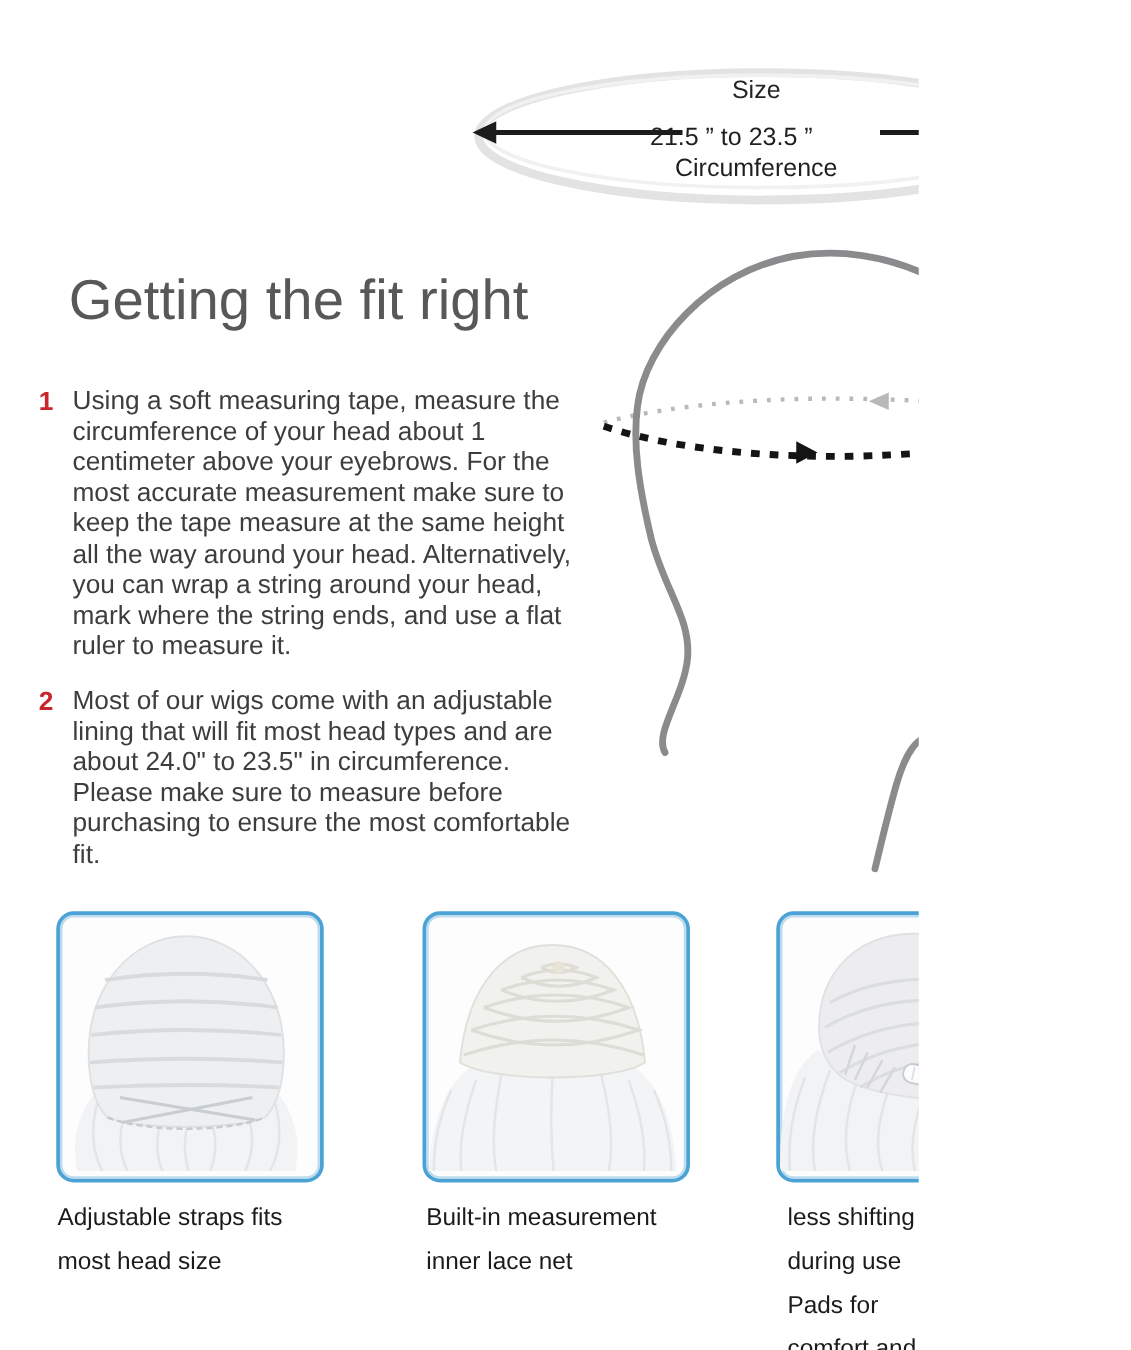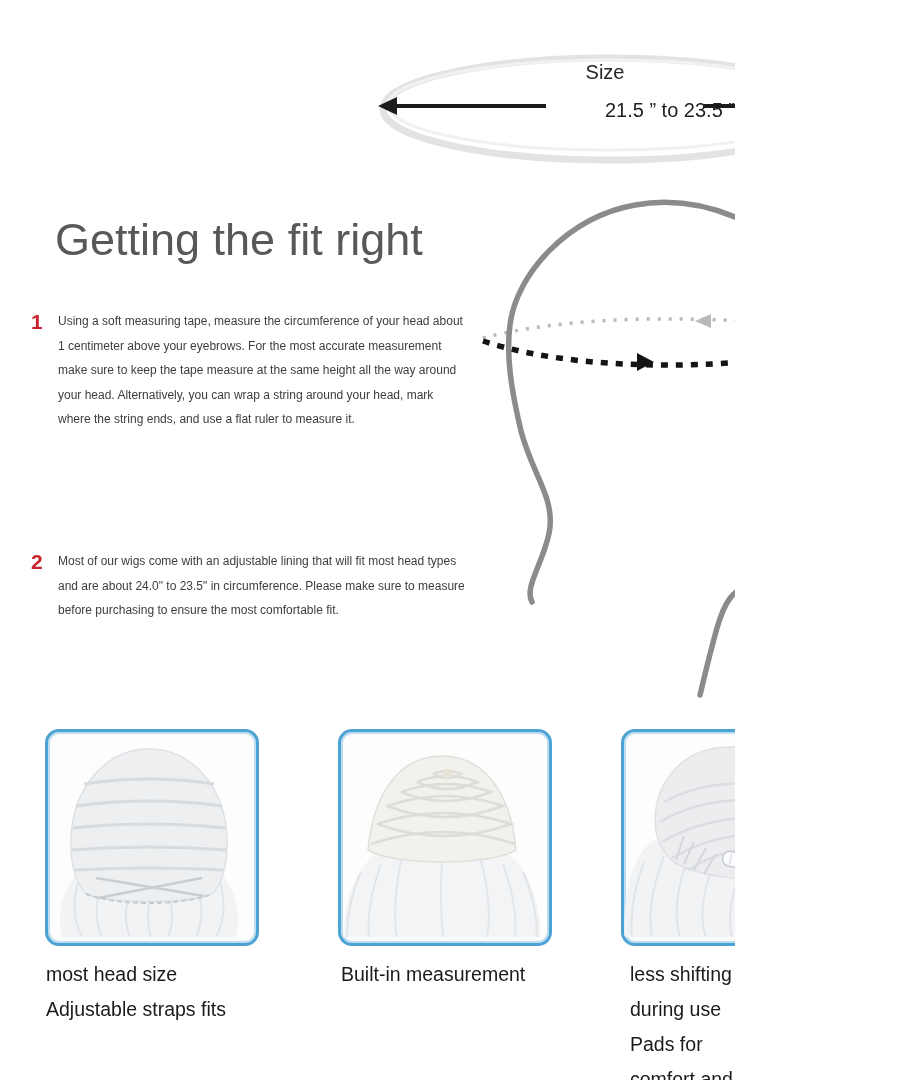--- a/index.html
+++ b/index.html
@@ -11,21 +11,21 @@
   svg { display:block; }
 
   
   .size-diagram { position:absolute; left:370px; top:45px; width:470px; height:125px; }
   .size-diagram svg { position:absolute; left:0; top:0; }
   .size-label {
     position:absolute; left:0; right:0; top:16px; text-align:center;
     font-size:20px; color:#262626;
   }
   .range-label {
-    position:absolute; left:150px; top:54px; width:215px; text-align:right;
+    position:absolute; left:150px; top:54px; width:215px; text-align:left;
     font-size:20px; color:#1f1f1f; white-space:nowrap;
   }
   .circ-label {
     position:absolute; left:0; right:0; top:79px; text-align:center;
     font-size:20px; color:#1f1f1f;
   }
 
   
   .page-title {
     position:absolute; left:55px; top:214px; margin:0;
@@ -35,21 +35,21 @@
 
   
   .step { position:absolute; left:31px; width:436px; }
   .step-1 { top:309px; }
   .step-2 { top:549px; }
   .step-num {
     position:absolute; left:0; top:1px;
     color:var(--accent-red,#c9252c); font-weight:700; font-size:21px;
   }
   .step-text {
-    margin:0 0 0 27px; font-size:12px; line-height:24.5px;
+    margin:0 0 0 27px; font-size:21px; line-height:24.5px;
     color:var(--body-gray,#3d3d3f);
   }
 
   
   .head-figure { position:absolute; left:470px; top:190px; width:430px; height:520px; }
 
   
   .photo-card {
     position:absolute; top:729px; width:208px; height:211px;
     border:3px solid var(--photo-border-blue,#4ba2d4); border-radius:14px;
@@ -77,20 +77,21 @@
       <ellipse cx="239" cy="60" rx="221" ry="45" fill="none" stroke="#f1f1f1" stroke-width="3"></ellipse>
       <g stroke="#1c1c1c" stroke-width="4">
         <line x1="24" y1="61" x2="176" y2="61"></line>
         <line x1="334" y1="61" x2="446" y2="61"></line>
       </g>
       <polygon points="8,61 27,52 27,70" fill="#1c1c1c"></polygon>
       <polygon points="462,61 443,52 443,70" fill="#1c1c1c"></polygon>
     </svg>
     <div class="size-label">Size</div>
     <div class="range-label">21.5 ” to 23.5 ”</div>
+    <div class="circ-label">Circumference</div>
   </div>
 
   <h1 class="page-title">Getting the fit right</h1>
 
   <div class="step step-1">
     <span class="step-num">1</span>
     <p class="step-text">Using a soft measuring tape, measure the circumference of your head about 1 centimeter above your eyebrows. For the most accurate measurement make sure to keep the tape measure at the same height all the way around your head. Alternatively, you can wrap a string around your head, mark where the string ends, and use a flat ruler to measure it.</p>
   </div>
 
   <div class="step step-2">
@@ -215,24 +216,25 @@
         <path d="M80 142 L92 122"></path>
       </g>
       <g transform="rotate(12 128 132)">
         <rect x="98" y="124" width="62" height="15" rx="7" fill="#fcfdfe" stroke="#c7ccd2" stroke-width="1.5"></rect>
         <path d="M106 126 v11 M113 126 v11 M120 126 v11 M127 126 v11 M134 126 v11 M141 126 v11 M148 126 v11" stroke="#dce0e4" stroke-width="1.5"></path>
       </g>
     </svg>
   </div>
 
   <div class="caption c1">
+    <div>Adjustable straps fits</div>
     <div>most head size</div>
-    <div>Adjustable straps fits</div>
   </div>
   <div class="caption c2">
     <div>Built-in measurement</div>
+    <div>inner lace net</div>
   </div>
   <div class="caption c3">
     <div>less shifting during use</div>
     <div>Pads for comfort and</div>
   </div>
 
 </div>
 
 </body></html>

